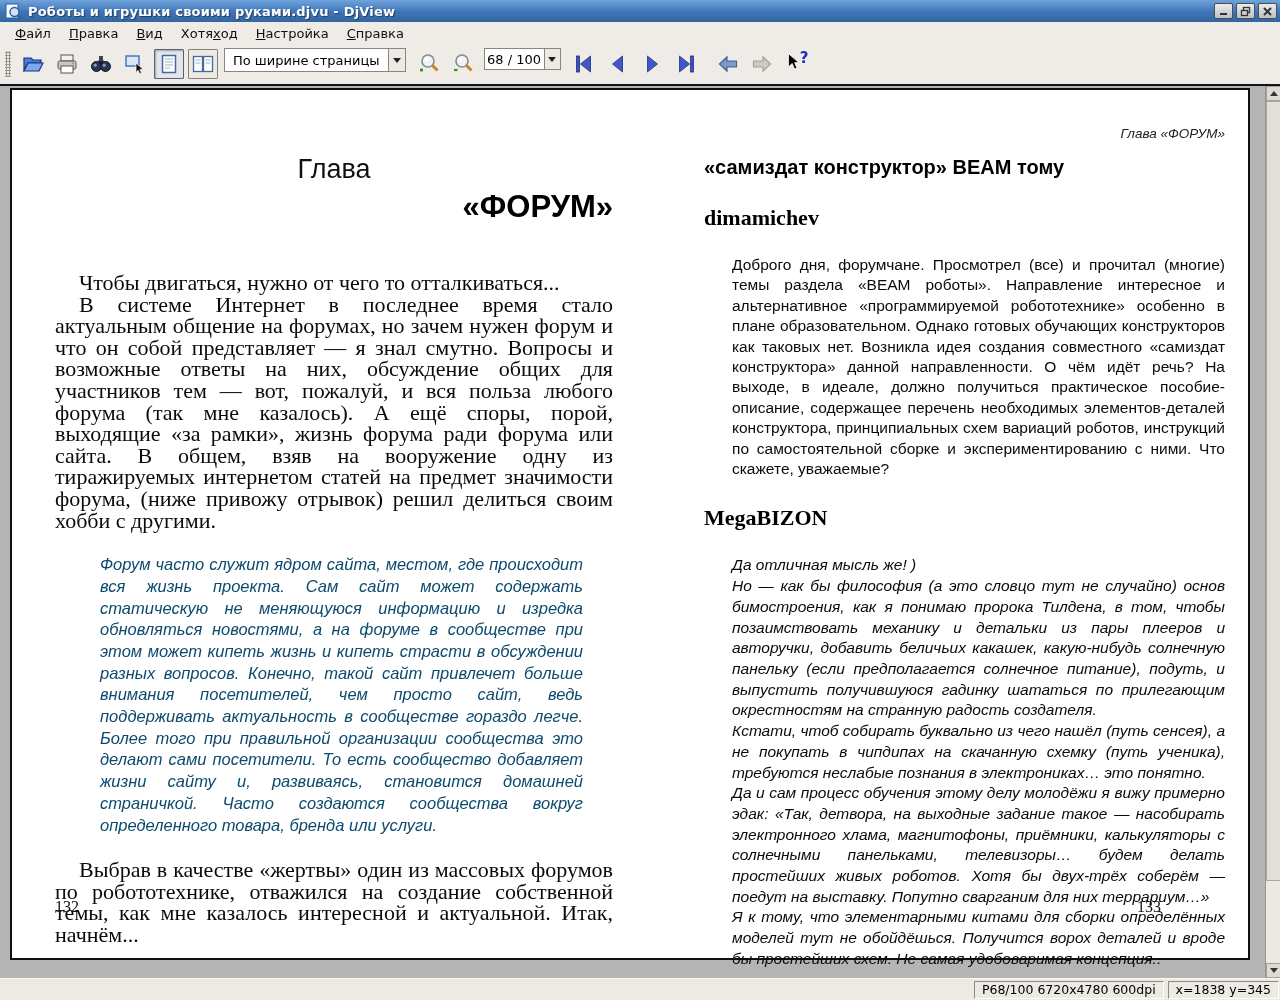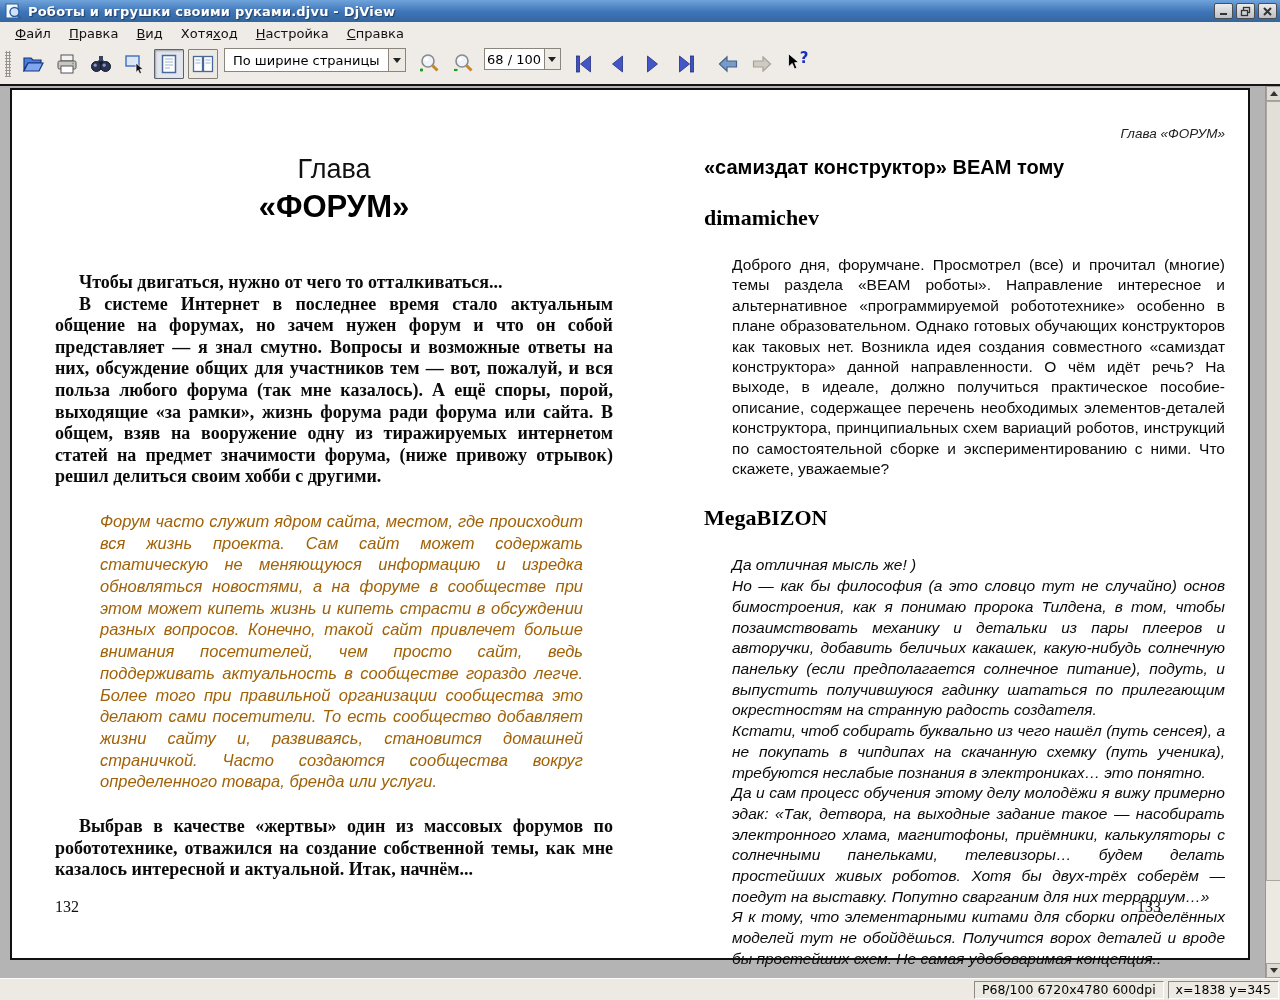--- a/index.html
+++ b/index.html
@@ -105,32 +105,32 @@
   .sb-thumb {
     position:absolute; left:0; top:15px; width:15px; height:780px;
     background:#E2DFD8; border:1px solid #aba79f;
   }
 
   
   .col { position:absolute; top:0; }
   .col-left  { left:43px;  width:558px; }
   .col-right { left:692px; width:521px; }
 
-  .serif-body { font-family:"Liberation Serif", serif; font-size:18px; line-height:21.6px;
-    text-align:justify; color:#0a0a0a;font-weight:bold; }
+  .serif-body { font-family:"Liberation Serif", serif; font-size:22px; line-height:21.6px;
+    text-align:justify; color:#0a0a0a; }
   .serif-body p { text-indent:24px; }
 
   .chapter-head { margin-top:64px; text-align:center; font-family:"Liberation Sans", sans-serif; }
   .chapter-line1 { font-size:27px; color:#111; }
-  .chapter-line2 { font-size:31px; font-weight:bold; margin-top:4px; color:#000; }
+  .chapter-line2 { font-size:31px; font-weight:bold; margin-top:4px; color:#000;text-align:right; }
 
   .lp-p1 { margin-top:47px; }
   .lp-quote {
     margin:23px 30px 0 45px; font-family:"Liberation Sans", sans-serif; font-style:italic;
-    font-size:16.5px; line-height:21.7px; text-align:justify; color:#a16207;
+    font-size:16.5px; line-height:21.7px; text-align:justify; color:#0c4a6e;
   }
   .lp-p3 { margin-top:23px; }
 
   .page-num { position:absolute; top:808px; font-family:"Liberation Serif", serif;
     font-size:16px; color:#111; }
   .pn-left { left:43px; } .pn-right { right:87px; }
 
   .running-head { margin-top:36px; text-align:right; font-family:"Liberation Sans", sans-serif;
     font-style:italic; font-size:13.5px; color:#222; }
   .rp-heading { margin-top:15px; font-family:"Liberation Sans", sans-serif; font-weight:bold;

